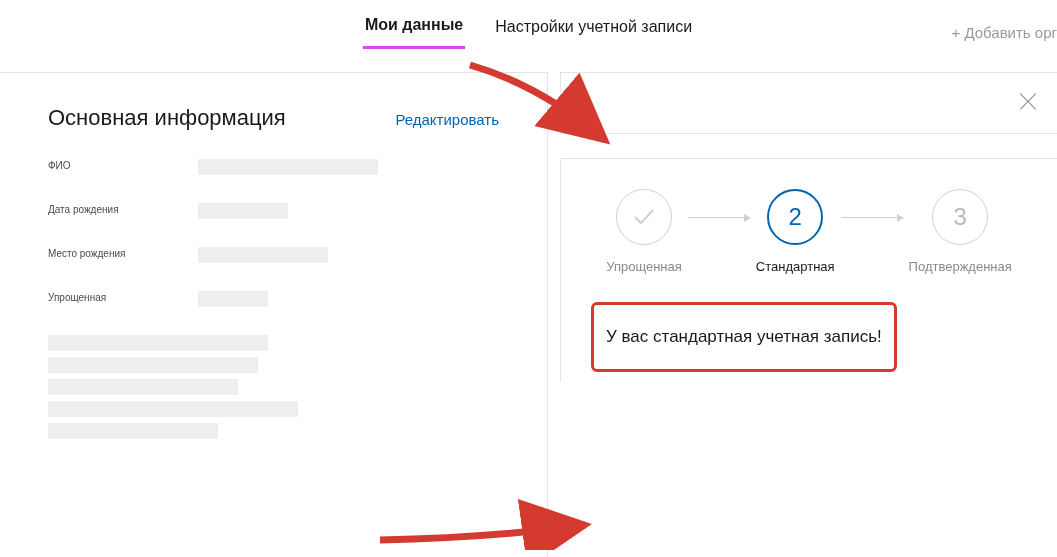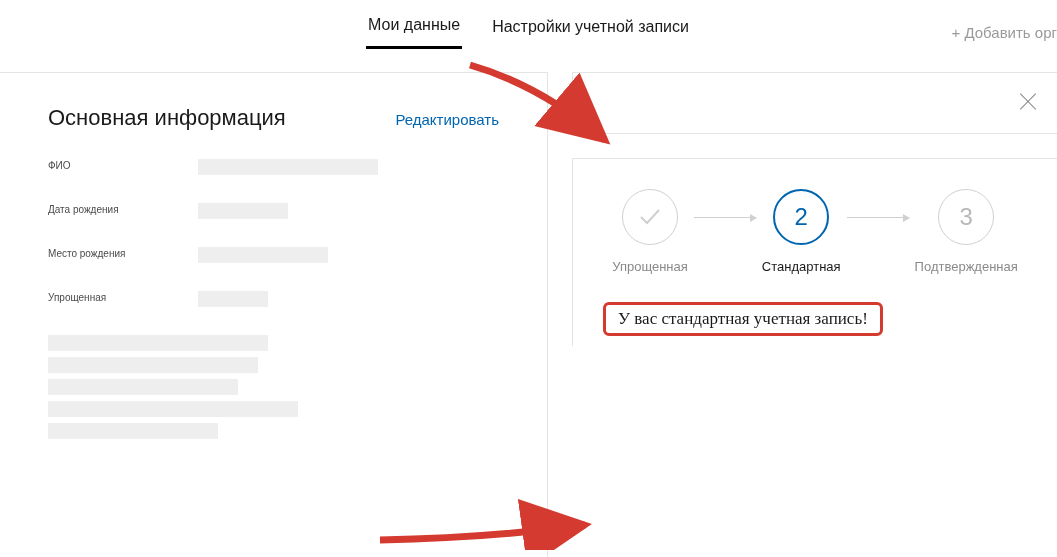--- a/index.html
+++ b/index.html
@@ -21,34 +21,34 @@
       height: 48px;
       border-bottom: 1px solid #fff;
     }
     .tab {
       font-size: 16px;
       color: #1a1a1a;
       padding: 8px 2px 12px;
       cursor: pointer;
     }
     .tab.active {
-      border-bottom: 3px solid #000000;
-      font-weight: 400;
+      border-bottom: 3px solid #d946ef;
+      font-weight: 700;
     }
     .add-org {
       position: absolute;
       right: 0;
       top: 24px;
       color: #9a9a9a;
       font-size: 15px;
       cursor: pointer;
     }
     .columns {
       display: flex;
-      gap: 24px;
+      gap: 12px;
       padding: 24px 0 0 0;
     }
     .left-card {
       width: 548px;
       padding: 32px 48px;
       border-right: 1px solid #e4e4e4;
       border-top: 1px solid #e4e4e4;
       border-bottom: none;
       border-left: none;
       min-height: 485px;
@@ -203,23 +203,22 @@
       border-bottom: 4px solid transparent;
     }
     .status-line {
       font-size: 17px;
       color: #1a1a1a;
       padding: 4px 2px;
     }
     .highlight-box {
       border: 3px solid #d43a2f;
       border-radius: 6px;
-      padding: 0 10px;
+      padding: 18px 10px;
       display: inline-block;
-      font-family: Liberation Serif, serif;
     }
     .red-arrow {
       position: absolute;
       pointer-events: none;
     }
   </style>
 </head>
 <body>
 
 <div class="tabs">

